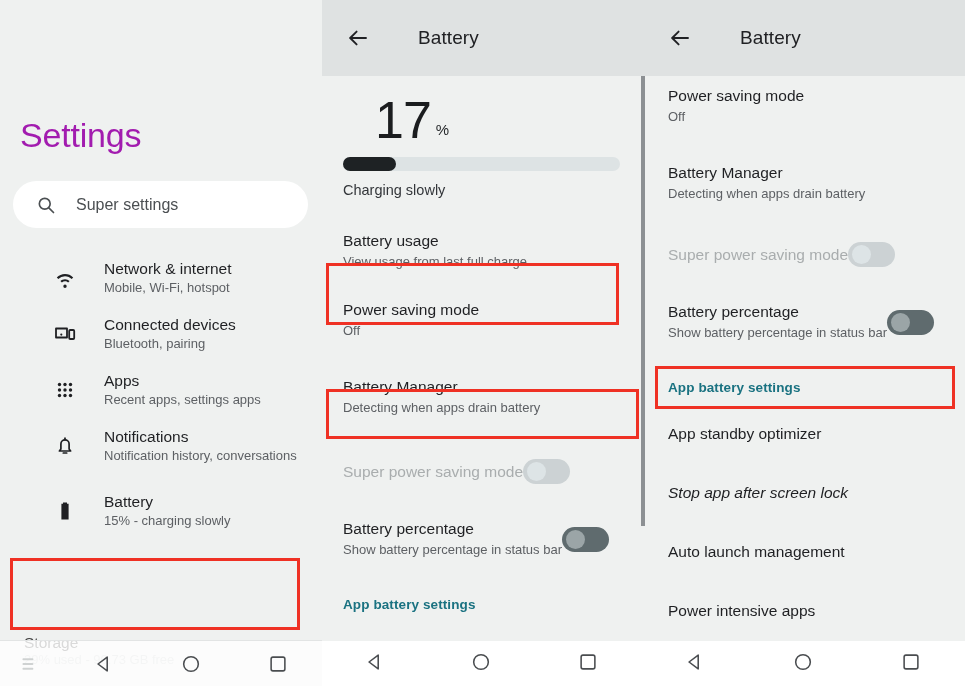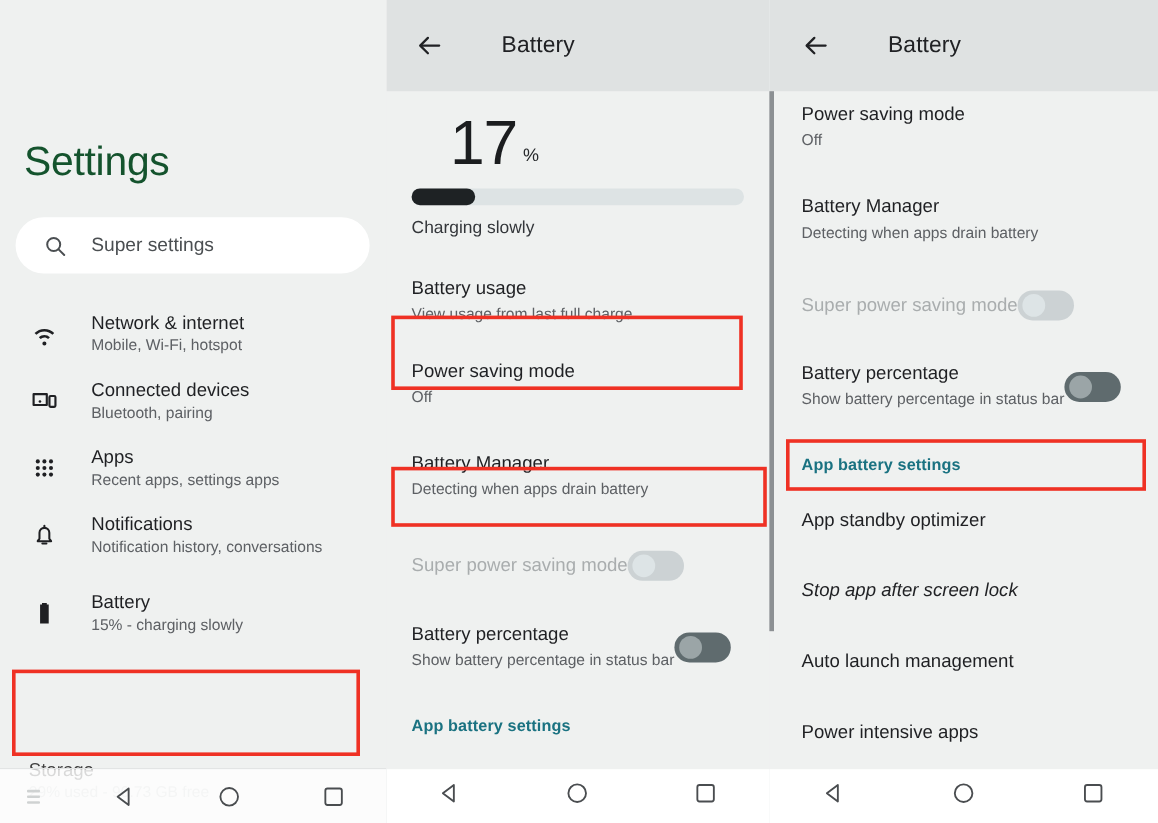--- a/index.html
+++ b/index.html
@@ -15,29 +15,29 @@
   .p1{width:322px;}
   .p2{width:319px;}
   .p3{width:324px;}
 
   
   .appbar{height:76px;background:#dfe2e2;display:flex;align-items:center;padding-left:24px;box-sizing:border-box;}
   .back-ico{width:24px;height:24px;flex:0 0 auto;display:block;}
   .appbar-title{font-size:19px;color:#202124;margin-left:48px;letter-spacing:.1px;}
 
   
-  .s-title{font-size:34px;color:#14532d;padding:116px 0 0 20px;letter-spacing:-.2px;}
+  .s-title{font-size:34px;color:#a21caf;padding:116px 0 0 20px;letter-spacing:-.2px;}
   .searchbar{
     margin:26px 14px 0 13px;height:47px;background:#fff;border-radius:26px;
     display:flex;align-items:center;padding-left:23px;box-sizing:border-box;
   }
   .searchbar .s-ico{width:20px;height:20px;flex:0 0 auto;}
   .search-ph{font-size:16px;color:#4b4f52;margin-left:20px;}
 
-  .s-list{margin-top:22px;}
+  .s-list{margin-top:22px;margin-left:28px;}
   .s-row{display:flex;align-items:center;padding:11px 0 11px 24px;position:relative;height:56px;box-sizing:border-box;}
   .s-row .row-ico{width:26px;height:26px;flex:0 0 auto;display:flex;align-items:center;justify-content:center;}
   .s-texts{margin-left:26px;}
   .s-t1{font-size:15.5px;color:#1f2023;line-height:19px;}
   .s-t2{font-size:13px;color:#5d6064;line-height:18px;margin-top:1px;}
   .hl-abs{position:absolute;border:3px solid #ef3124;box-sizing:border-box;pointer-events:none;}
   .pct-wrap{display:flex;align-items:flex-end;padding:18px 0 0 21px;}
   .pct-num{font-size:52px;line-height:52px;color:#1b1d1f;font-weight:400;letter-spacing:-1px;margin-left:32px;}
   .pct-sym{font-size:15px;color:#26292b;margin:0 0 8px 5px;}
   .bar-track{margin:11px 21px 0 21px;height:14px;border-radius:8px;background:#dde3e4;}

